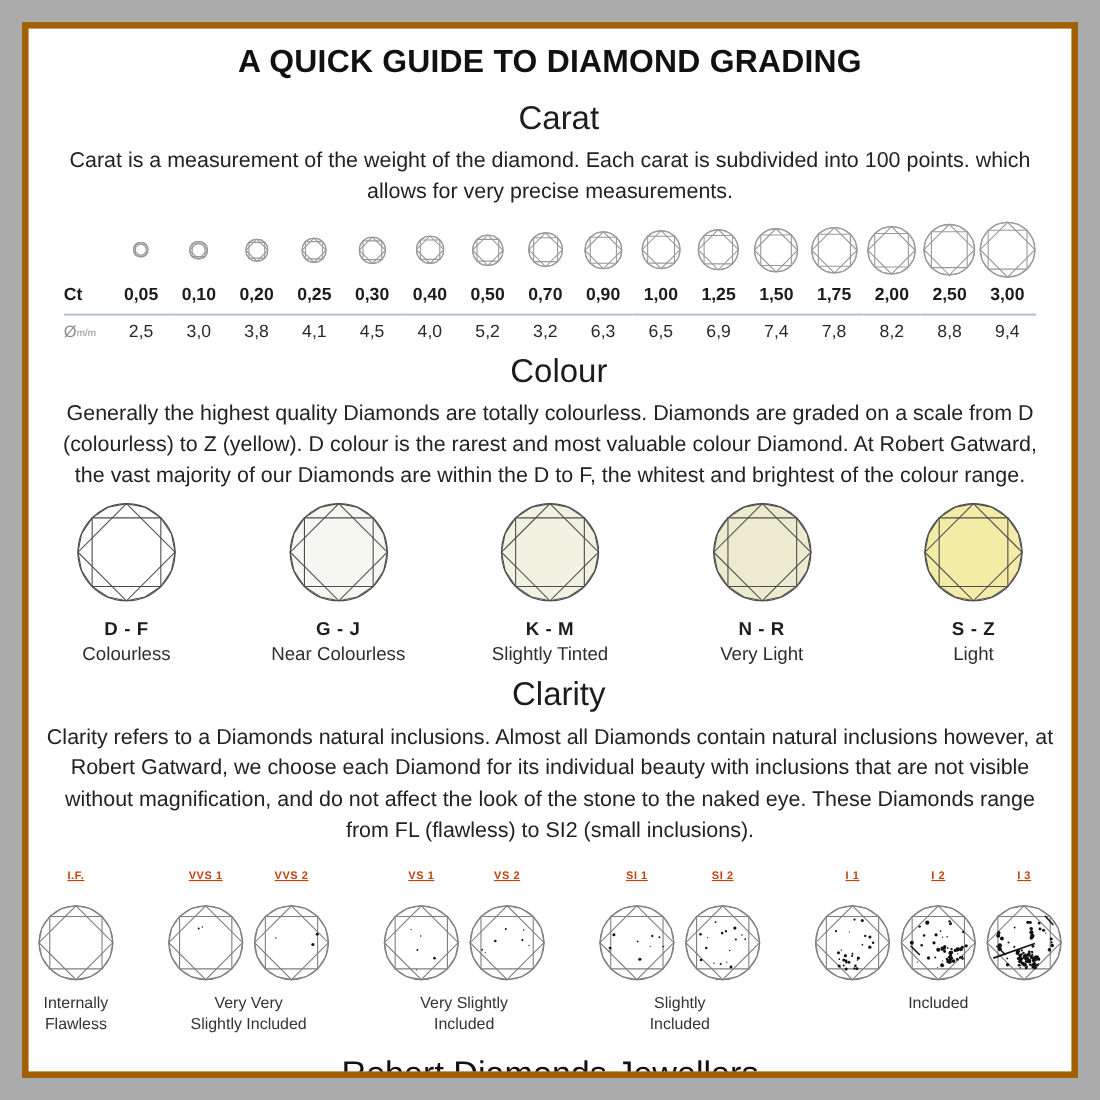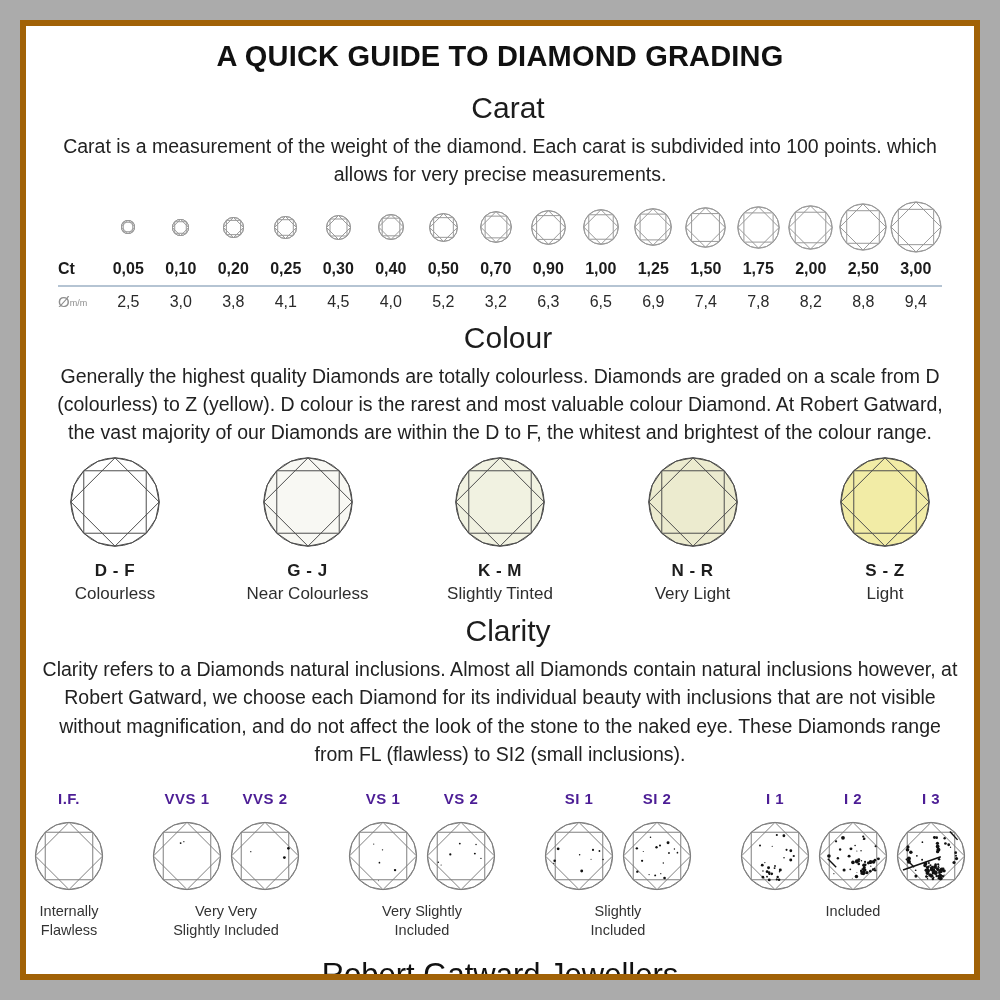--- a/index.html
+++ b/index.html
@@ -93,25 +93,26 @@
     justify-content:center;
     align-items:flex-start;
     gap:46px;
     margin-top:22px;
   }
   .clarity-group{display:flex;flex-direction:column;align-items:center;}
   .stones{display:flex;gap:6px;}
   .stone{width:72px;display:flex;flex-direction:column;align-items:center;}
   .grade-label{
     font-weight:700;
-    font-size:15px;
-    color:#4c1d95;
+    font-size:10px;
+    color:#c2410c;
     letter-spacing:0.5px;
     height:18px;
     margin-bottom:13px;
+    text-decoration:underline;
   }
   .group-label{
     margin-top:11px;
     font-size:14.5px;
     color:#333;
     line-height:1.35;
     white-space:pre-line;
   }
   
   .footer{
@@ -670,15 +671,15 @@
               <path d="M-36,4 L-24,16" stroke="#111111" stroke-width="1.4" vector-effect="non-scaling-stroke" fill="none"></path>
               <path d="M-40,20 L14,1" stroke="#111111" stroke-width="1.6" vector-effect="non-scaling-stroke" fill="none"></path>
               <path d="M27,-35 L38,-23" stroke="#111111" stroke-width="1.4" vector-effect="non-scaling-stroke" fill="none"></path>
             </svg>
           </div>
         </div>
         <div class="group-label">Included</div>
       </div>
     </div>
 
-  <div class="footer">Robert Gatward Jewellers</div>
+  <div class="footer">Robert Diamonds Jewellers</div>
 
 </div>
 
 </body></html>

